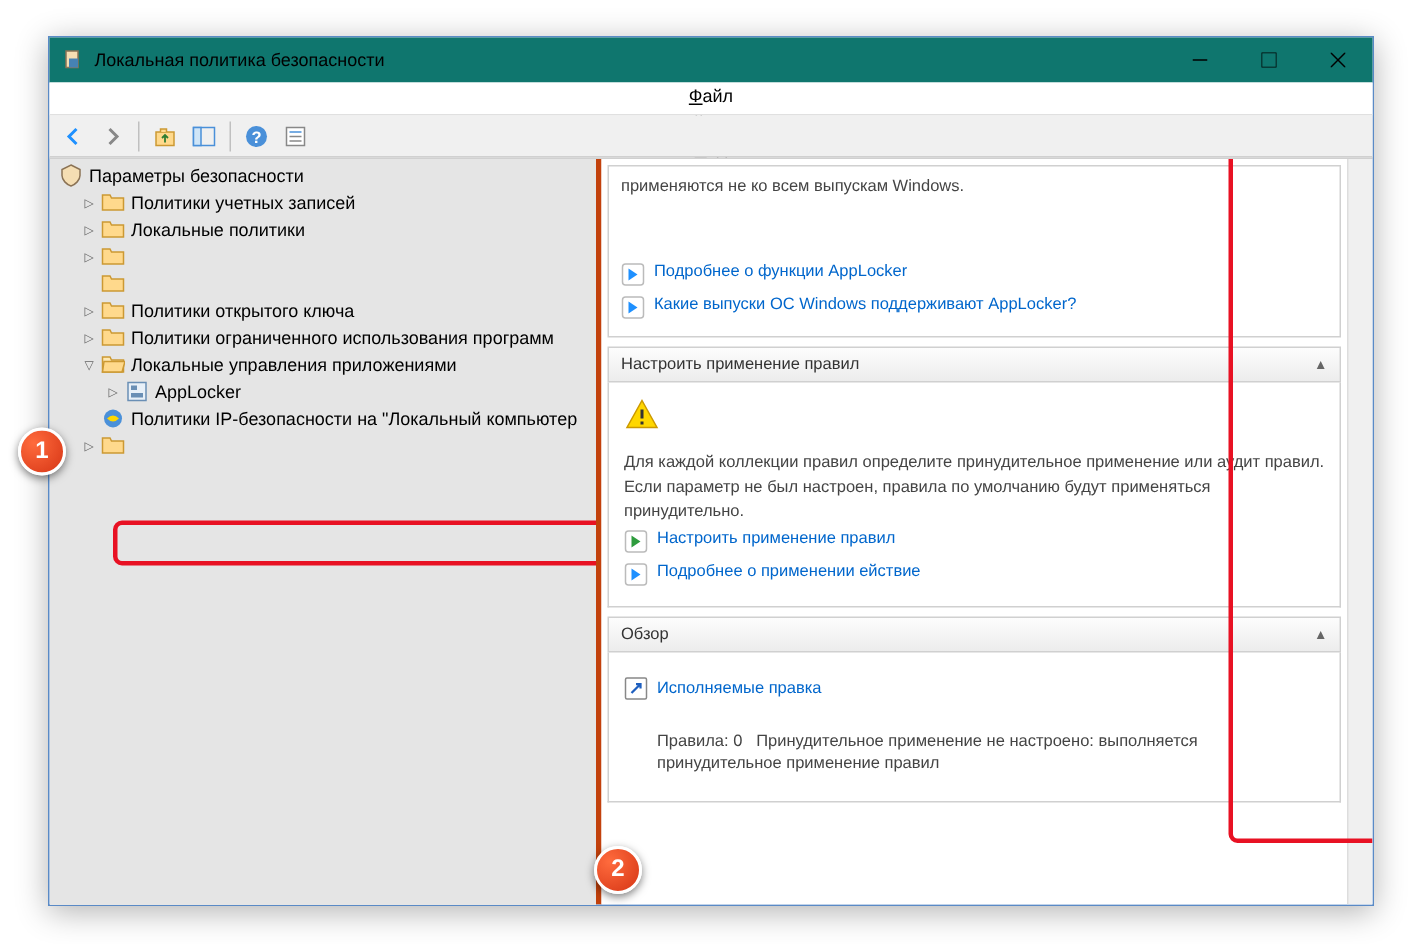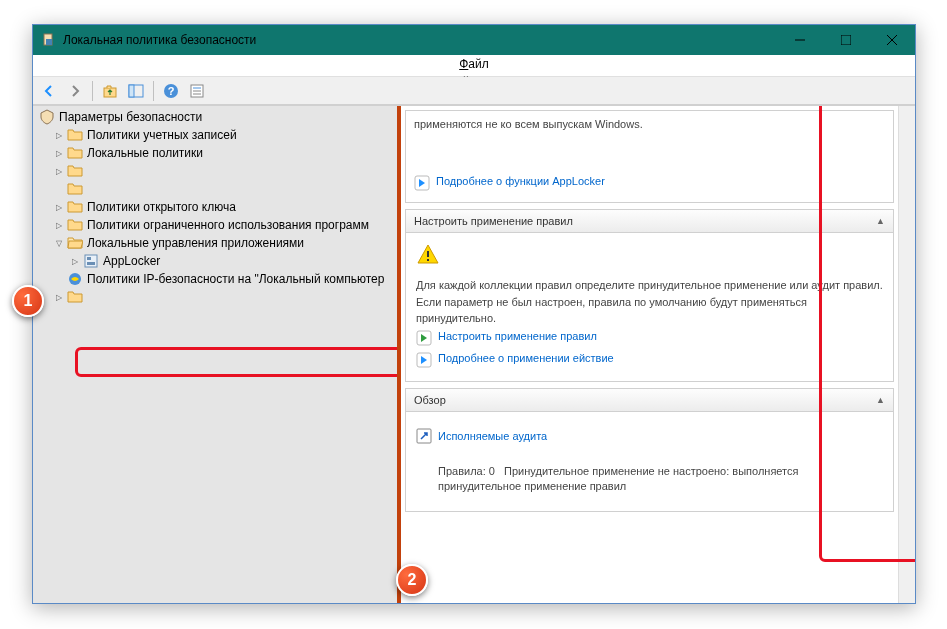--- a/index.html
+++ b/index.html
@@ -240,20 +240,27 @@
         <div class="info-block">
           <div class="info-body">применяются не ко всем выпускам Windows.</div>
           <div style="height:30px"></div>
           <div class="info-links">
             <div class="info-link-row">
               <svg class="link-icon" viewBox="0 0 16 16">
                   <rect x="1" y="1" width="14" height="14" rx="2" fill="#fff" stroke="#bbb"></rect>
                   <path d="M5 4 L11 8 L5 12 Z" fill="#1e90ff"></path>
                 </svg>
               <span class="link-text">Подробнее о функции AppLocker</span>
+            </div>
+            <div class="info-link-row">
+              <svg class="link-icon" viewBox="0 0 16 16">
+                  <rect x="1" y="1" width="14" height="14" rx="2" fill="#fff" stroke="#bbb"></rect>
+                  <path d="M5 4 L11 8 L5 12 Z" fill="#1e90ff"></path>
+                </svg>
+              <span class="link-text">Какие выпуски ОС Windows поддерживают AppLocker?</span>
             </div>
           </div>
         </div>
 
         <div>
           <div class="section-header">
             <span>Настроить применение правил</span>
             <span class="chev">▲</span>
           </div>
           <div class="section-body">
@@ -287,21 +294,21 @@
             <span>Обзор</span>
             <span class="chev">▲</span>
           </div>
           <div class="section-body">
             <div class="rule-block">
               <div class="rule-title-row">
                 <svg class="link-icon" viewBox="0 0 16 16">
                     <rect x="1" y="1" width="14" height="14" rx="1" fill="#fff" stroke="#888"></rect>
                     <path d="M5 11 L11 5 M8 5 L11 5 L11 8" fill="none" stroke="#1e5fbf" stroke-width="1.5"></path>
                   </svg>
-                <span class="rule-title">Исполняемые аудита</span>
+                <span class="rule-title">Исполняемые правка</span>
               </div>
               <div class="rule-detail">
                 <span>Правила:</span> <span>0</span>&nbsp;&nbsp;&nbsp;<span>Принудительное применение не настроено: выполняется принудительное применение правил</span>
               </div>
             </div>
           </div>
         </div>
 
       </div>
       <div class="scrollbar-v"></div>

